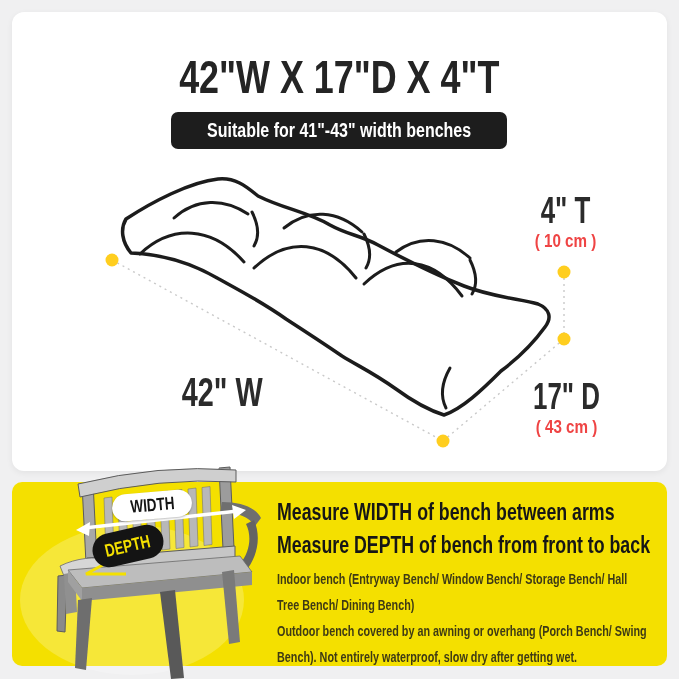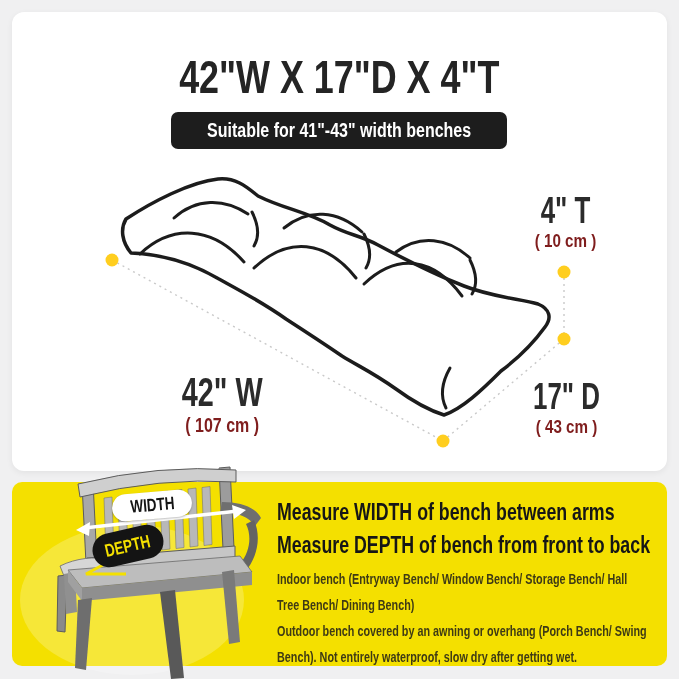--- a/index.html
+++ b/index.html
@@ -25,21 +25,21 @@
     display:flex;align-items:center;justify-content:center;
     font-size:20px;font-weight:700;white-space:nowrap;
   }
   .fit-badge .condense{transform:scaleX(.8);}
   .dim-svg{position:absolute;left:0;top:0;}
   .dim-label{
     position:absolute;text-align:center;font-weight:700;color:#2b2b2b;white-space:nowrap;
   }
   .dim-label .condense{transform:scaleX(.72);}
   .dim-metric{
-    position:absolute;text-align:center;font-size:20px;font-weight:700;color:#7f1d1d;white-space:nowrap;
+    position:absolute;text-align:center;font-size:20px;font-weight:700;color:#ef4444;white-space:nowrap;
   }
   .dim-metric .condense{transform:scaleX(.8);}
   .w-label{left:110px;top:358px;width:200px;font-size:40px;}
   .w-metric{left:110px;top:402px;width:200px;}
   .d-label{left:455px;top:364px;width:200px;font-size:36px;}
   .d-metric{left:455px;top:404px;width:200px;font-size:19px;text-align:center;}
   .t-label{left:454px;top:178px;width:200px;font-size:36px;}
   .t-metric{left:454px;top:218px;width:200px;font-size:19px;}
   
   .measure-panel{
@@ -130,23 +130,20 @@
     <g fill="#FFCE1F">
       <circle cx="100" cy="248" r="6.5"></circle>
       <circle cx="431" cy="429" r="6.5"></circle>
       <circle cx="552" cy="260" r="6.5"></circle>
       <circle cx="552" cy="327" r="6.5"></circle>
     </g>
   </svg>
 
   <div class="dim-label w-label">
     <span class="condense">42" W</span>
-  </div>
-  <div class="dim-metric w-metric">
-    <span class="condense">( 107 cm )</span>
   </div>
   <div class="dim-label d-label">
     <span class="condense">17" D</span>
   </div>
   <div class="dim-metric d-metric">
     <span class="condense">( 43 cm )</span>
   </div>
   <div class="dim-label t-label">
     <span class="condense">4" T</span>
   </div>

